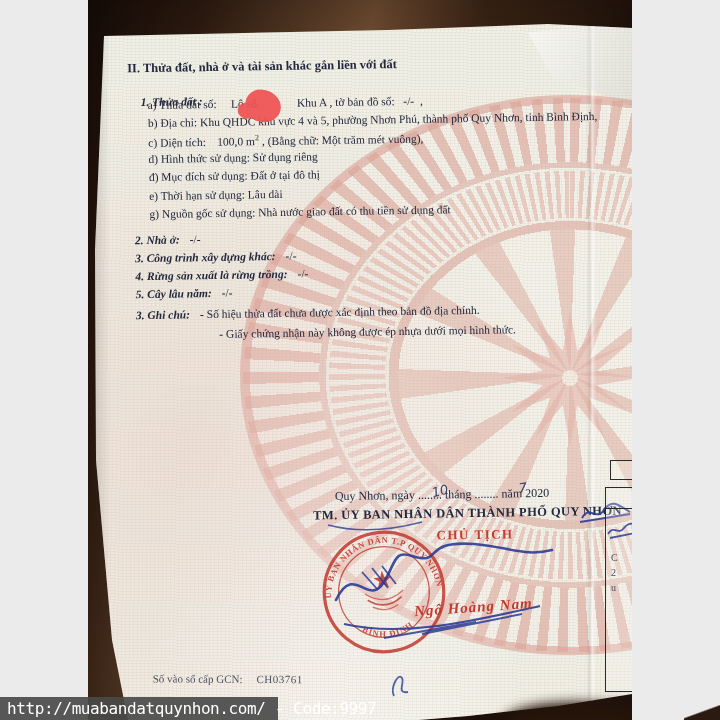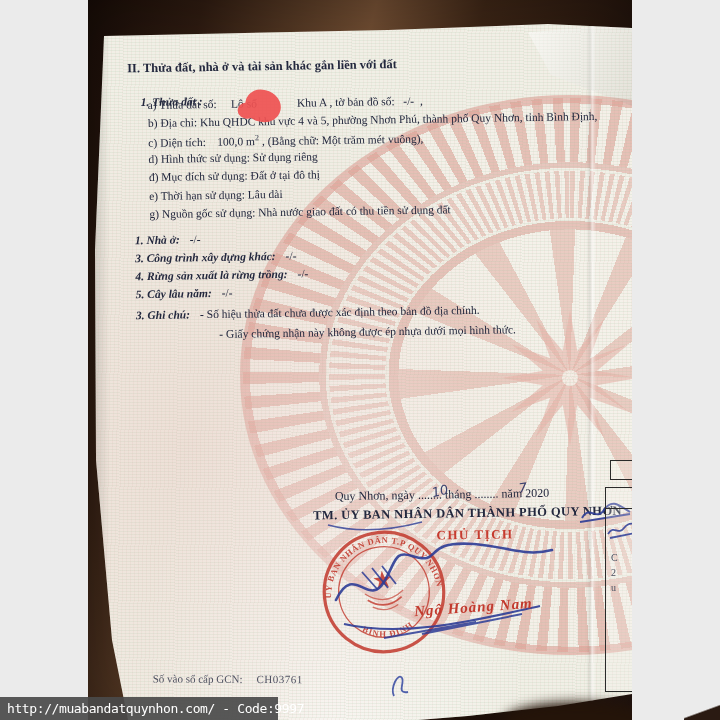--- a/index.html
+++ b/index.html
@@ -68,21 +68,21 @@
   .gcn .v{margin-left:14px;letter-spacing:.5px;}
   .gcn-mark{position:absolute;left:300px;top:670px;width:26px;height:30px;}
   
   .box-sm{position:absolute;left:522px;top:460px;width:60px;height:18px;border:1.5px solid #2a2a2a;background:rgba(248,245,238,.3);}
   .box-lg{position:absolute;left:517px;top:487px;width:84px;height:203px;border:1.5px solid #2a2a2a;background:rgba(248,245,238,.25);}
   .box-div{position:absolute;left:0;top:20px;width:100%;border-top:1.3px solid #2a2a2a;}
   .box-scribble{position:absolute;left:0;top:32px;width:42px;height:20px;}
   .frag{position:absolute;left:5px;top:62px;font-size:10px;color:#4a4f60;line-height:15px;white-space:pre-line;}
   
   .url-bar{position:absolute;left:0;top:697px;width:278px;height:23px;background:rgba(74,74,74,.92);
-           color:#fff;font-family:"DejaVu Sans Mono",monospace;font-size:13px;letter-spacing:-.4px;
+           color:#fff;font-family:"DejaVu Sans Mono",monospace;font-size:16px;letter-spacing:-.4px;
            line-height:23px;padding-left:7px;box-sizing:border-box;white-space:nowrap;}
   .corner-dark{position:absolute;right:0;bottom:0;width:36px;height:16px;
                background:linear-gradient(160deg,transparent 46%,#2a1a12 52%);}
 </style>
 </head>
 <body>
 
 <div class="screen">
 
   <div class="photo">
@@ -106,21 +106,21 @@
     <div class="content">
       <div class="line heading" style="left:39px;top:61px">II. Thửa đất, nhà ở và tài sản khác gắn liền với đất</div>
       <div class="line bi" style="left:52px;top:96px">1. Thửa đất :</div>
       <div class="line" style="left:59px;top:99px"><span>a) Thửa đất số:     Lô số</span><span style="display:inline-block;width:40px;"></span><span>Khu A</span><span> , tờ bản đồ số:   -/-  ,</span></div>
       <div class="line" style="left:59px;top:117px">b) Địa chỉ: Khu QHDC khu vực 4 và 5, phường Nhơn Phú, thành phố Quy Nhơn, tỉnh Bình Định,</div>
       <div class="line" style="left:59px;top:135px"><span>c) Diện tích:    100,0 m</span><sup>2</sup><span> , (Bằng chữ: Một trăm mét vuông),</span></div>
       <div class="line" style="left:59px;top:153px">d) Hình thức sử dụng: Sử dụng riêng</div>
       <div class="line" style="left:59px;top:171px">đ) Mục đích sử dụng: Đất ở tại đô thị</div>
       <div class="line" style="left:59px;top:190px">e) Thời hạn sử dụng: Lâu dài</div>
       <div class="line" style="left:59px;top:208px">g) Nguồn gốc sử dụng: Nhà nước giao đất có thu tiền sử dụng đất</div>
-      <div class="line bi" style="left:44px;top:234px"><span>1. Nhà ở:</span><span class="val">-/-</span></div>
+      <div class="line bi" style="left:44px;top:234px"><span>2. Nhà ở:</span><span class="val">-/-</span></div>
       <div class="line bi" style="left:44px;top:252px"><span>3. Công trình xây dựng khác:</span><span class="val">-/-</span></div>
       <div class="line bi" style="left:44px;top:270px"><span>4. Rừng sản xuất là rừng trồng:</span><span class="val">-/-</span></div>
       <div class="line bi" style="left:44px;top:288px"><span>5. Cây lâu năm:</span><span class="val">-/-</span></div>
       <div class="line bi" style="left:44px;top:309px"><span>3. Ghi chú:</span><span class="val">- Số hiệu thửa đất chưa được xác định theo bản đồ địa chính.</span></div>
       <div class="line" style="left:127px;top:329px">- Giấy chứng nhận này không được ép nhựa dưới mọi hình thức.</div>
 
       <div class="line dateline" style="left:240px;top:492px">Quy Nhơn, ngày ........ tháng ........ năm 2020</div>
       <div class="hand" style="left:337px;top:488px;transform:rotate(-12deg)">10</div>
       <div class="hand" style="left:424px;top:486px;transform:rotate(-6deg)">7</div>
       <div class="line tm" style="left:218px;top:511px">TM. ỦY BAN NHÂN DÂN THÀNH PHỐ QUY NHƠN</div>

